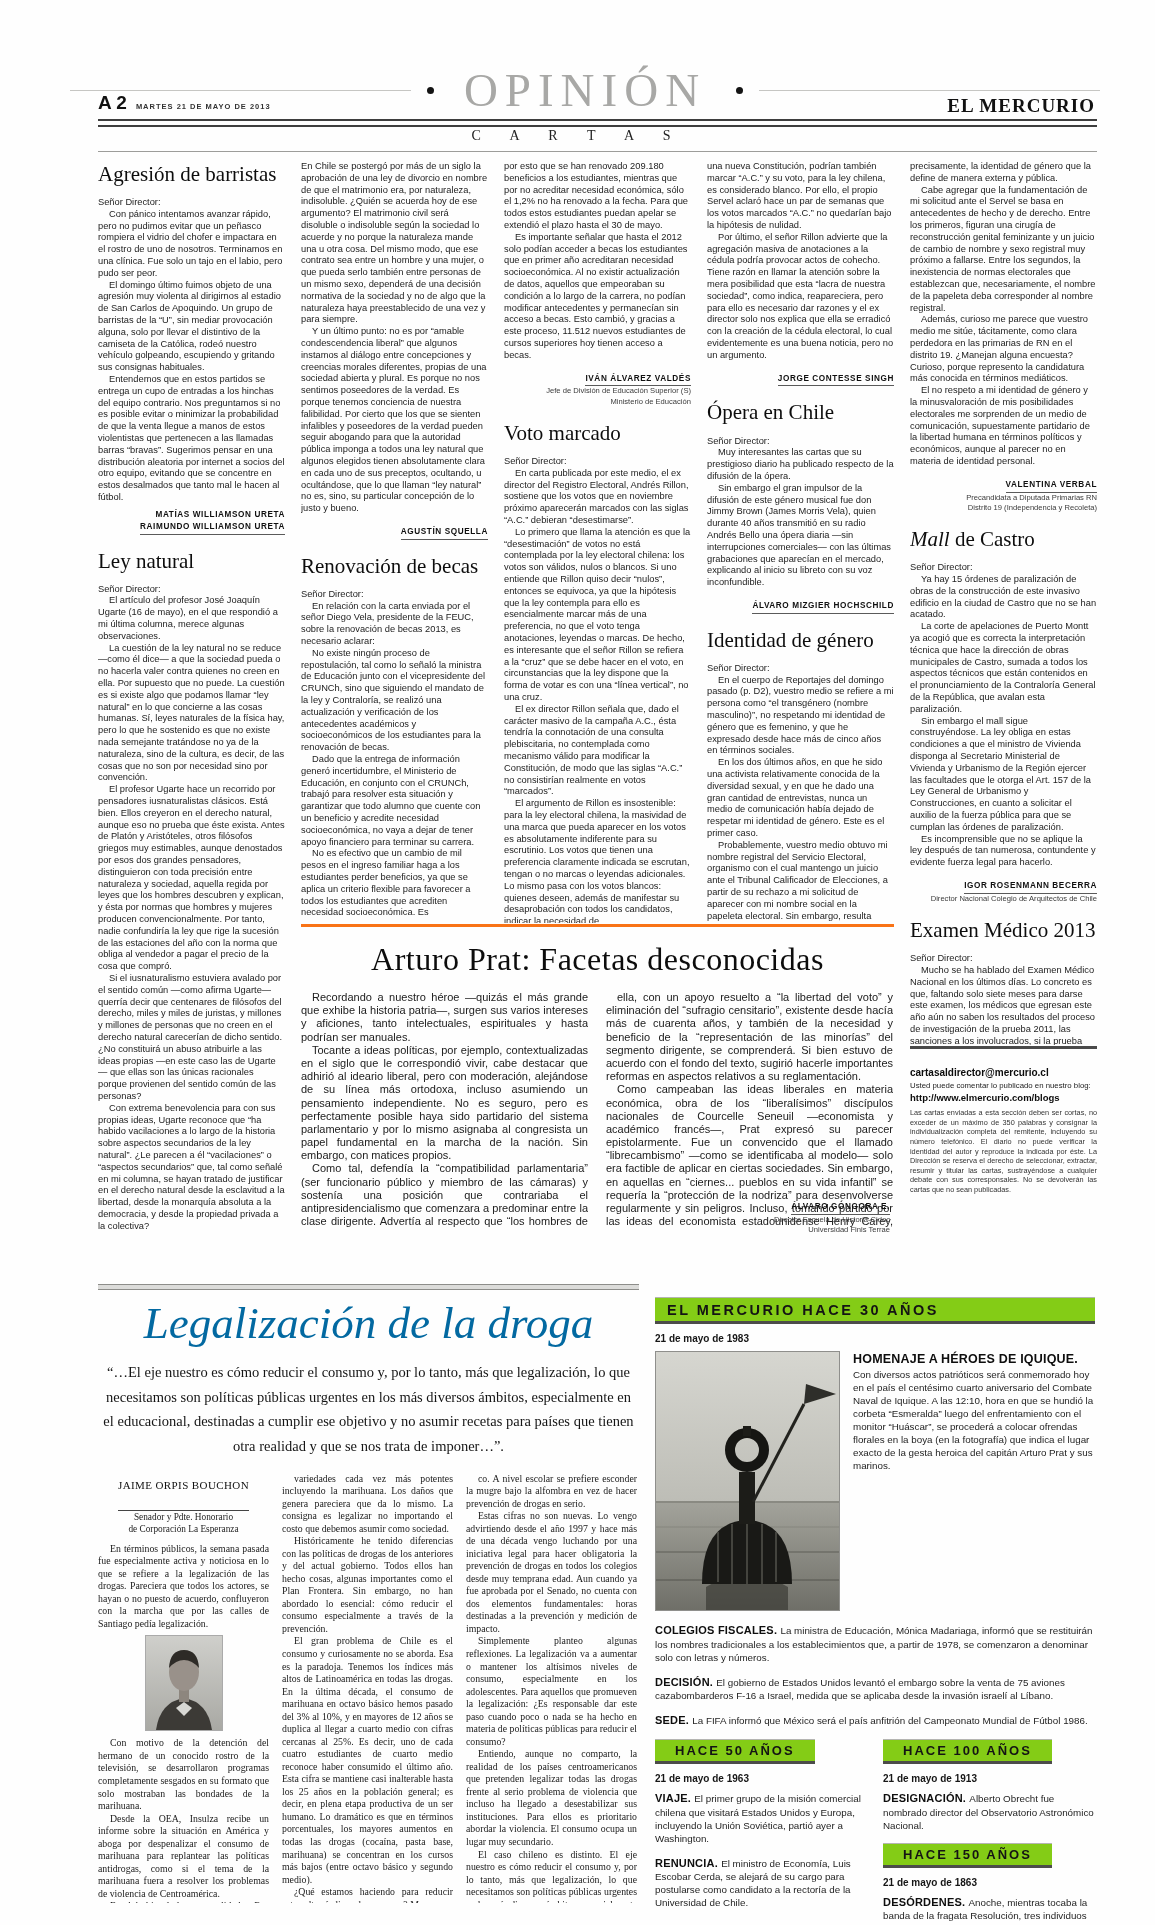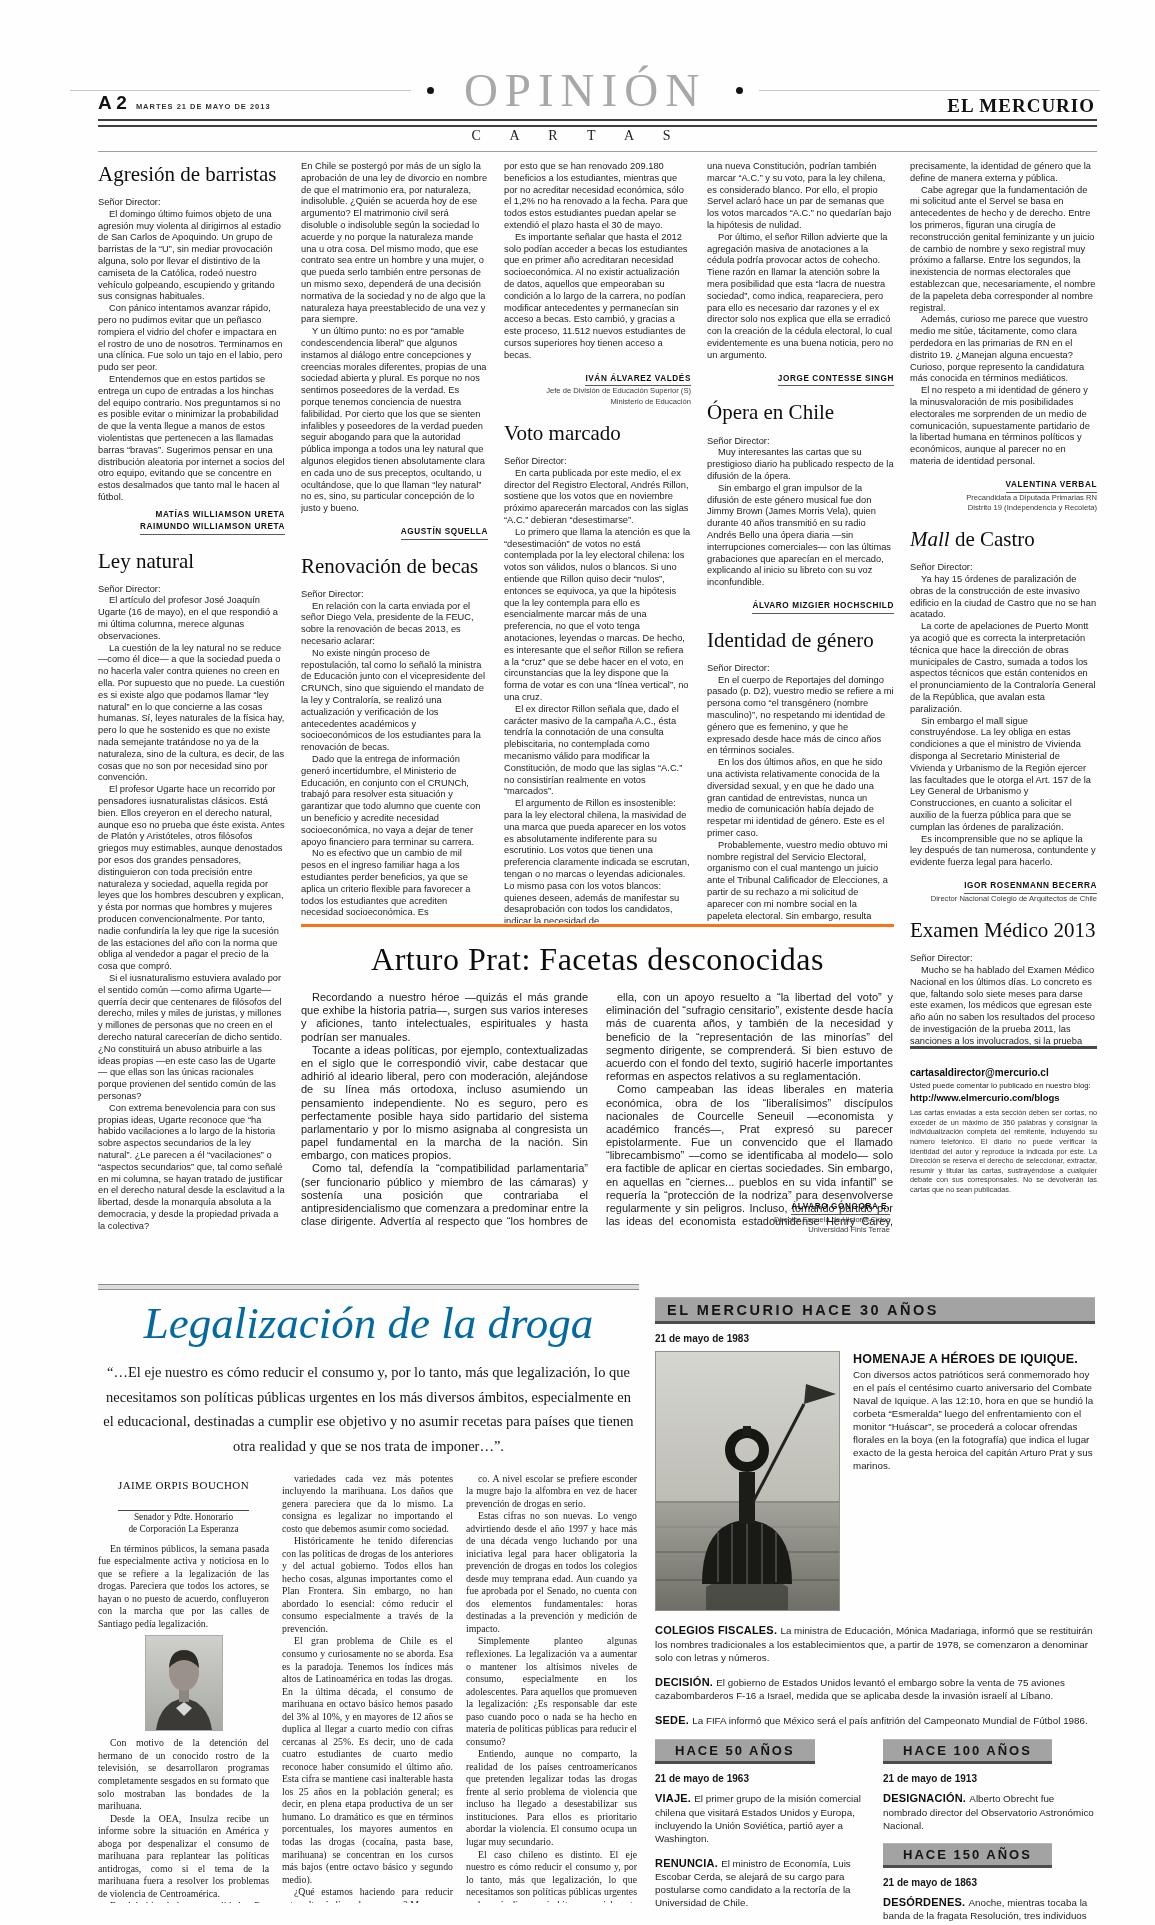--- a/index.html
+++ b/index.html
@@ -58,21 +58,21 @@
   .oped-cols{display:flex;gap:13px;height:430px;overflow:hidden;}
   .oped-col{width:171px;overflow:hidden;}
   .oped-col p{font-family:"Liberation Serif",serif;font-size:9.8px;line-height:1.28;text-align:justify;text-indent:12px;margin:0;color:#191919;}
   .byline{text-align:center;margin:2px 0 7px;}
   .byline-name{display:inline-block;font-family:"Liberation Serif",serif;font-size:11px;letter-spacing:0.4px;color:#111;border-bottom:1px solid #444;padding-bottom:19px;}
   .byline-role{font-family:"Liberation Serif",serif;font-size:9.3px;line-height:1.35;color:#222;}
   .portrait{display:block;width:76px;height:94px;margin:5px auto 6px;border:1px solid #aaa;}
 
   
   .sidebar{position:absolute;left:655px;top:1297px;width:440px;}
-  .band{background:#a3a3a3;border-top:1px solid #b5b5b2;border-bottom:3px solid #4c4c4a;padding:4px 12px 3px;font-family:"Liberation Sans",sans-serif;font-weight:bold;font-size:14.5px;letter-spacing:2.5px;color:#141414;box-sizing:border-box;}
+  .band{background:#84cc16;border-top:1px solid #b5b5b2;border-bottom:3px solid #4c4c4a;padding:4px 12px 3px;font-family:"Liberation Sans",sans-serif;font-weight:bold;font-size:14.5px;letter-spacing:2.5px;color:#141414;box-sizing:border-box;}
   .band.small{display:inline-block;font-size:13px;letter-spacing:2px;padding:3px 20px;}
   .sb-date{font-family:"Liberation Sans",sans-serif;font-weight:bold;font-size:10px;color:#161616;margin:9px 0 7px;}
   .sb-row{display:flex;gap:13px;}
   .sb-photo{width:183px;height:258px;flex:none;border:1px solid #8f8f8c;}
   .sb-item{font-family:"Liberation Sans",sans-serif;font-size:9.8px;line-height:1.33;color:#1e1e1e;margin-bottom:11px;}
   .sb-item .lead{font-weight:bold;font-size:11px;letter-spacing:0.2px;color:#0e0e0e;}
   .sb-item.big .lead{font-size:12.5px;}
   .sb-main-items{margin-top:12px;}
   .sb-sub{display:flex;gap:16px;margin-top:4px;}
   .sb-subcol{width:212px;}
@@ -95,22 +95,22 @@
   </div>
   <div class="brand">EL MERCURIO</div>
   <div class="double-rule"></div>
   <div class="cartas-label">C A R T A S</div>
   <div class="top-hairline"></div>
 
   <div class="letters" id="letters">
       <div class="letter-col">
         <h2 class="letter-headline">Agresión de barristas</h2>
         <p class="letter-para ni">Señor Director:</p>
+        <p class="letter-para">Con pánico intentamos avanzar rápido, pero no pudimos evitar que un peñasco rompiera el vidrio del chofer e impactara en el rostro de uno de nosotros. Terminamos en una clínica. Fue solo un tajo en el labio, pero pudo ser peor.</p>
         <p class="letter-para">El domingo último fuimos objeto de una agresión muy violenta al dirigirnos al estadio de San Carlos de Apoquindo. Un grupo de barristas de la “U”, sin mediar provocación alguna, solo por llevar el distintivo de la camiseta de la Católica, rodeó nuestro vehículo golpeando, escupiendo y gritando sus consignas habituales.</p>
-        <p class="letter-para">Con pánico intentamos avanzar rápido, pero no pudimos evitar que un peñasco rompiera el vidrio del chofer e impactara en el rostro de uno de nosotros. Terminamos en una clínica. Fue solo un tajo en el labio, pero pudo ser peor.</p>
         <p class="letter-para">Entendemos que en estos partidos se entrega un cupo de entradas a los hinchas del equipo contrario. Nos preguntamos si no es posible evitar o minimizar la probabilidad de que la venta llegue a manos de estos violentistas que pertenecen a las llamadas barras “bravas”. Sugerimos pensar en una distribución aleatoria por internet a socios del otro equipo, evitando que se concentre en estos desalmados que tanto mal le hacen al fútbol.</p>
         <div class="sig"><span class="sig-names"><div class="sig-name">MATÍAS WILLIAMSON URETA</div><div class="sig-name">RAIMUNDO WILLIAMSON URETA</div></span></div>
         <h2 class="letter-headline">Ley natural</h2>
         <p class="letter-para ni">Señor Director:</p>
         <p class="letter-para">El artículo del profesor José Joaquín Ugarte (16 de mayo), en el que respondió a mi última columna, merece algunas observaciones.</p>
         <p class="letter-para">La cuestión de la ley natural no se reduce —como él dice— a que la sociedad pueda o no hacerla valer contra quienes no creen en ella. Por supuesto que no puede. La cuestión es si existe algo que podamos llamar “ley natural” en lo que concierne a las cosas humanas. Sí, leyes naturales de la física hay, pero lo que he sostenido es que no existe nada semejante tratándose no ya de la naturaleza, sino de la cultura, es decir, de las cosas que no son por necesidad sino por convención.</p>
         <p class="letter-para">El profesor Ugarte hace un recorrido por pensadores iusnaturalistas clásicos. Está bien. Ellos creyeron en el derecho natural, aunque eso no prueba que éste exista. Antes de Platón y Aristóteles, otros filósofos griegos muy estimables, aunque denostados por esos dos grandes pensadores, distinguieron con toda precisión entre naturaleza y sociedad, aquella regida por leyes que los hombres descubren y explican, y ésta por normas que hombres y mujeres producen convencionalmente. Por tanto, nadie confundiría la ley que rige la sucesión de las estaciones del año con la norma que obliga al vendedor a pagar el precio de la cosa que compró.</p>
         <p class="letter-para">Si el iusnaturalismo estuviera avalado por el sentido común —como afirma Ugarte— querría decir que centenares de filósofos del derecho, miles y miles de juristas, y millones y millones de personas que no creen en el derecho natural carecerían de dicho sentido. ¿No constituirá un abuso atribuirle a las ideas propias —en este caso las de Ugarte— que ellas son las únicas racionales porque provienen del sentido común de las personas?</p>
         <p class="letter-para">Con extrema benevolencia para con sus propias ideas, Ugarte reconoce que “ha habido vacilaciones a lo largo de la historia sobre aspectos secundarios de la ley natural”. ¿Le parecen a él “vacilaciones” o “aspectos secundarios” que, tal como señalé en mi columna, se hayan tratado de justificar en el derecho natural desde la esclavitud a la libertad, desde la monarquía absoluta a la democracia, y desde la propiedad privada a la colectiva?</p>
       </div>

